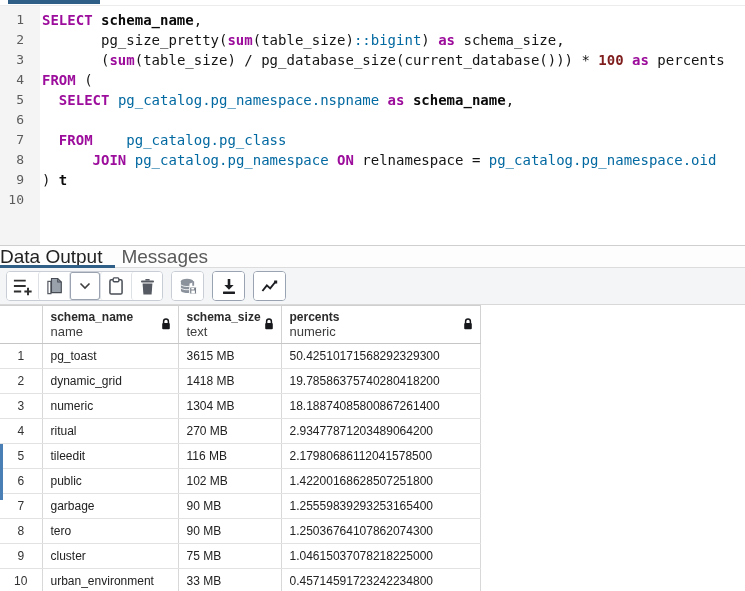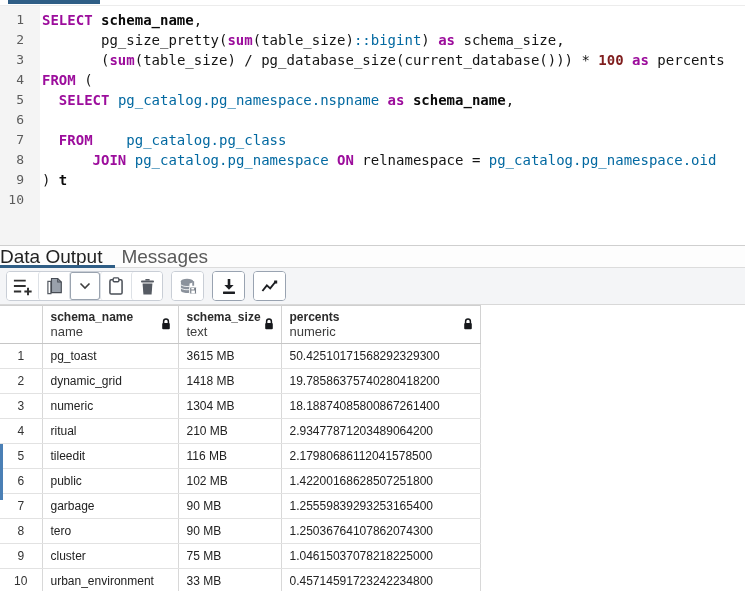--- a/index.html
+++ b/index.html
@@ -223,21 +223,21 @@
         </tr>
         <tr>
           <td class="num-col">3</td>
           <td class="">numeric</td>
           <td class="">1304 MB</td>
           <td class="right">18.18874085800867261400</td>
         </tr>
         <tr>
           <td class="num-col">4</td>
           <td class="">ritual</td>
-          <td class="">210 MB</td>
+          <td class="">270 MB</td>
           <td class="right">2.93477871203489064200</td>
         </tr>
         <tr>
           <td class="num-col">5</td>
           <td class="">tileedit</td>
           <td class="">116 MB</td>
           <td class="right">2.17980686112041578500</td>
         </tr>
         <tr>
           <td class="num-col">6</td>

